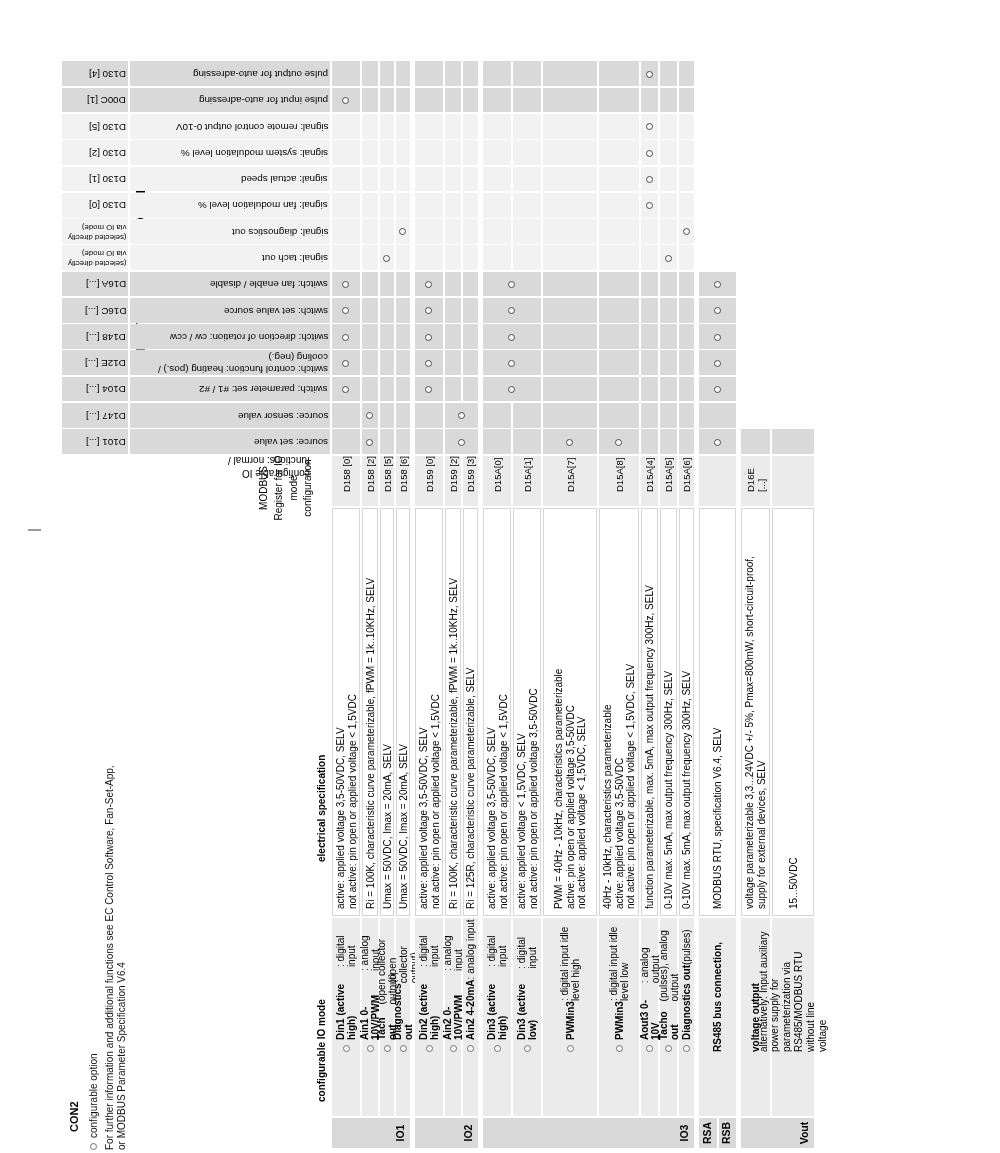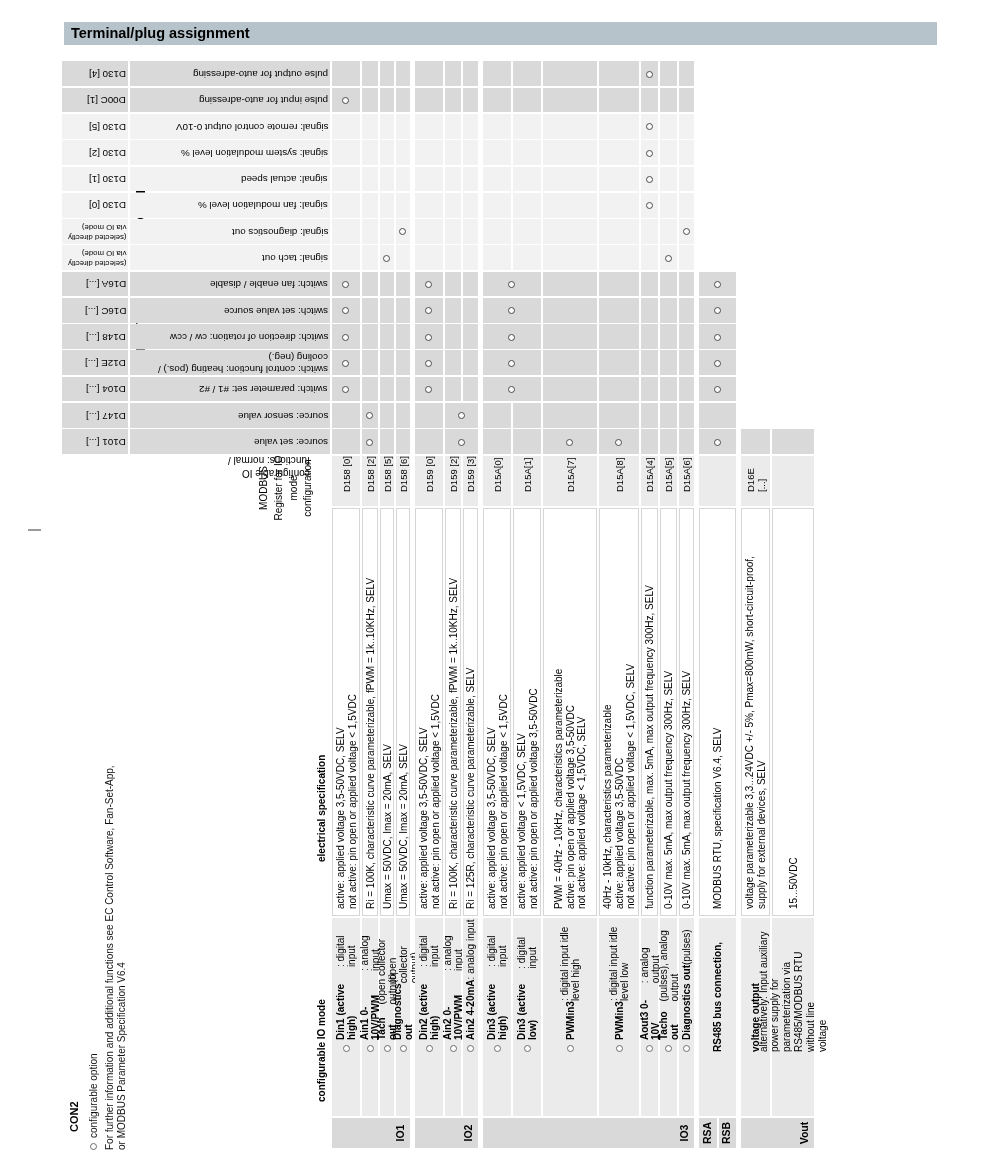--- a/index.html
+++ b/index.html
@@ -23,21 +23,20 @@
        background:#fff;margin-right:5px;flex:none;}
   .bold{font-weight:bold;}
   .note{position:absolute;font-size:10px;color:#111;white-space:nowrap;}
   .coltitle{position:absolute;font-weight:bold;font-size:10px;white-space:nowrap;}
   .gplabel{font-weight:bold;font-size:10.5px;}
 </style>
 </head>
 <body>
 
 <div class="page">
-  <div class="titlebar">Terminal/plug assignment</div>
   <div class="tick"></div>
 
   <div id="rt">
 
     <div class="coltitle" style="left:18px;top:68px;font-size:11px;">CON2</div>
     <div class="note" style="left:0px;top:88px;display:flex;align-items:center;">
       <span class="opt"></span>
       <span>configurable option</span>
     </div>
     <div class="note" style="left:0px;top:104px;">For further information and additional functions see EC Control Software, Fan-Set-App,</div>

